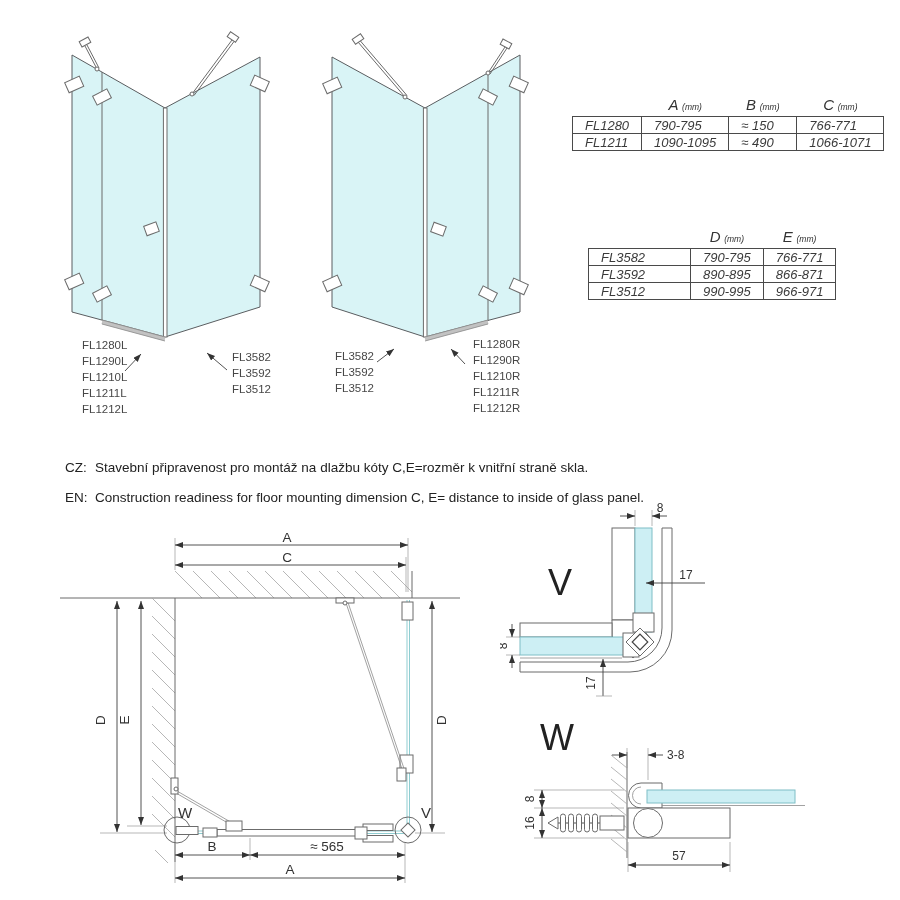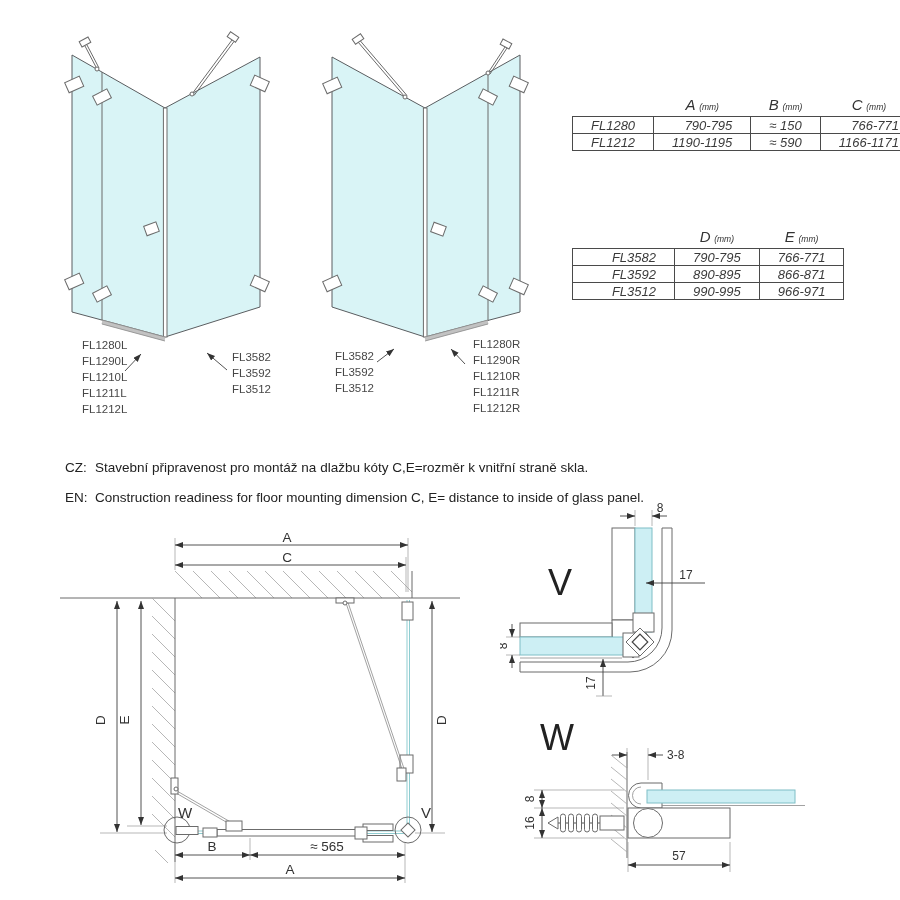--- a/index.html
+++ b/index.html
@@ -17,21 +17,21 @@
   .dm{fill:none;stroke:#3f3f3f;stroke-width:0.9;}
   .xt{fill:none;stroke:#9a9a9a;stroke-width:0.7;}
   .ht{fill:none;stroke:#a5a5a5;stroke-width:0.8;}
   text.dt{fill:#333;font-size:12px;font-family:"Liberation Sans",sans-serif;}
   text.dtb{fill:#333;font-size:13.5px;font-family:"Liberation Sans",sans-serif;}
   text.lbl{fill:#474747;font-size:11.5px;font-family:"Liberation Sans",sans-serif;}
   text.big{fill:#222;font-size:36px;font-family:"Liberation Sans",sans-serif;}
   text.med{fill:#333;font-size:15px;font-family:"Liberation Sans",sans-serif;}
   
   .dim-table{position:absolute;border-collapse:collapse;font-size:13px;color:#3a3a3a;table-layout:fixed;font-style:italic;}
-  .dim-table td{border:1px solid #4a4a4a;text-align:right;height:16px;padding:0 18px;white-space:nowrap;margin-left:20px;}
+  .dim-table td{border:1px solid #4a4a4a;text-align:left;height:16px;padding:0 12px;white-space:nowrap;margin-left:20px;}
   .dim-table thead th{border:none;font-weight:normal;text-align:center;padding:0 0 3px 0;white-space:nowrap;}
   .hdim{font-size:15px;color:#333;}
   .hunit{font-size:8.5px;color:#333;}
   .t1 col.c0{width:46px}.t1 col.c1{width:76px}.t1 col.c2{width:68px}.t1 col.c3{width:76px}
   .t2 col.c0{width:102px}.t2 col.c1{width:70px}.t2 col.c2{width:66px}
   
   .note{position:absolute;font-size:13.5px;color:#222;display:flex;}
   .note .nl{width:30px;flex:0 0 30px;}
 </style>
 </head>
@@ -171,29 +171,29 @@
       </tr>
     </thead>
     <tbody>
       <tr>
         <td>FL1280</td>
         <td>790-795</td>
         <td>≈ 150</td>
         <td>766-771</td>
       </tr>
       <tr>
-        <td>FL1212</td>
-        <td>1190-1195</td>
-        <td>≈ 590</td>
-        <td>1166-1171</td>
+        <td>FL1211</td>
+        <td>1090-1095</td>
+        <td>≈ 490</td>
+        <td>1066-1071</td>
       </tr>
     </tbody>
   </table>
 
-  <table class="dim-table t2 abs" style="left:572px;top:228px">
+  <table class="dim-table t2 abs" style="left:588px;top:228px">
     <colgroup>
         <col class="c0">
         <col class="c1">
         <col class="c2">
       </colgroup>
     <thead>
       <tr>
         <th></th>
         <th><span class="hdim">D</span> <span class="hunit">(mm)</span></th>
         <th><span class="hdim">E</span> <span class="hunit">(mm)</span></th>

